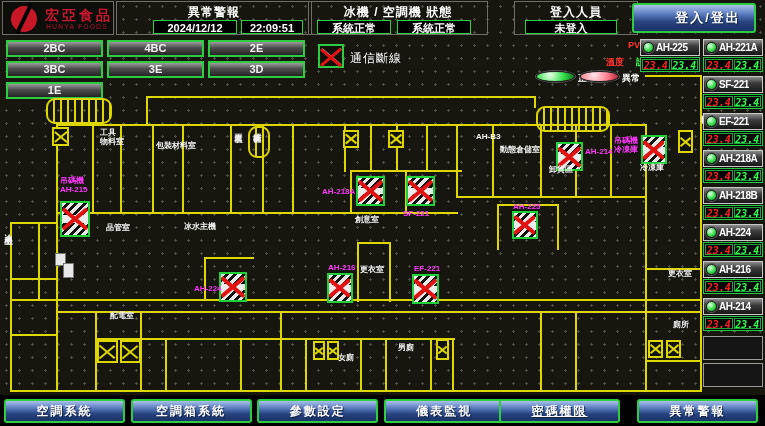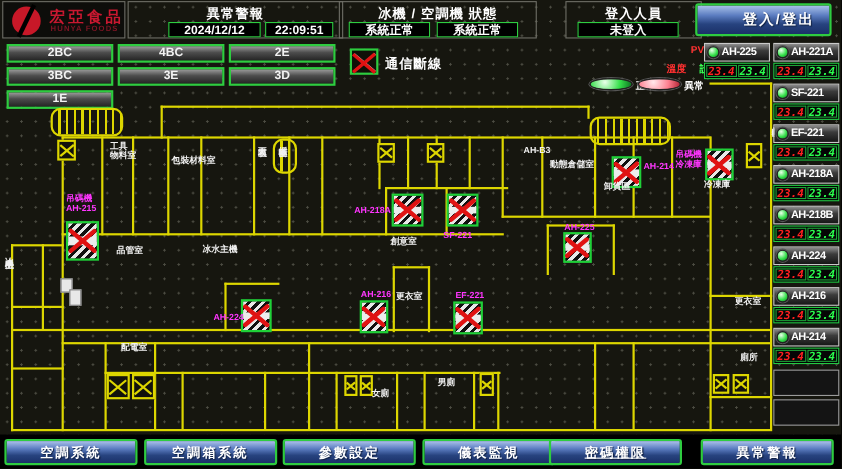--- a/index.html
+++ b/index.html
@@ -33,21 +33,21 @@
   .floor-btn{
     border:2px solid #2ecc40;box-sizing:border-box;
     background:linear-gradient(180deg,#9c9c9c 0%,#4c4c4c 45%,#242424 100%);
     color:#f2f2f2;font-size:11px;font-weight:bold;text-align:center;line-height:13px;cursor:pointer;
   }
   
   .comm-icon{position:absolute;left:318px;top:44px;width:26px;height:24px;border:2px solid #2ecc40;background:#101008;box-sizing:border-box;}
   .comm-icon .hx{position:absolute;left:-6%;top:50%;width:112%;height:2px;background:#cfcfcf;}
   .comm-icon .rx{position:absolute;left:-8%;top:50%;width:116%;height:3px;background:#e01212;}
   .rot1{transform:rotate(40deg);} .rot2{transform:rotate(-40deg);}
-  .legend-text{position:absolute;font-size:12px;font-weight:bold;color:#fff;letter-spacing:1px;}
+  .legend-text{position:absolute;font-size:12px;font-weight:normal;color:#fff;letter-spacing:1px;}
   .led{width:9px;height:9px;border-radius:50%;border:1px solid #222;display:inline-block;
     background:radial-gradient(circle at 35% 30%,#eaffea,#35e04a 55%,#0c7020);box-shadow:0 0 0 1px #555;}
   .led.red{background:radial-gradient(circle at 35% 30%,#ffe8ec,#ff8090 55%,#b02030);}
   .mini{font-size:9px;font-weight:bold;}
   .red-t{color:#ff3030;} .grn-t{color:#39ff55;}
   
   .unit-name{position:absolute;height:17px;border:1px solid #c9c9c9;box-sizing:border-box;z-index:6;
     background:linear-gradient(180deg,#8d8d8d 0%,#3c3c3c 40%,#161616 100%);
     display:flex;align-items:center;gap:2px;padding-left:2px;cursor:pointer;}
   .unit-name .nm{color:#fff;font-size:10px;font-weight:bold;letter-spacing:-0.5px;white-space:nowrap;}

